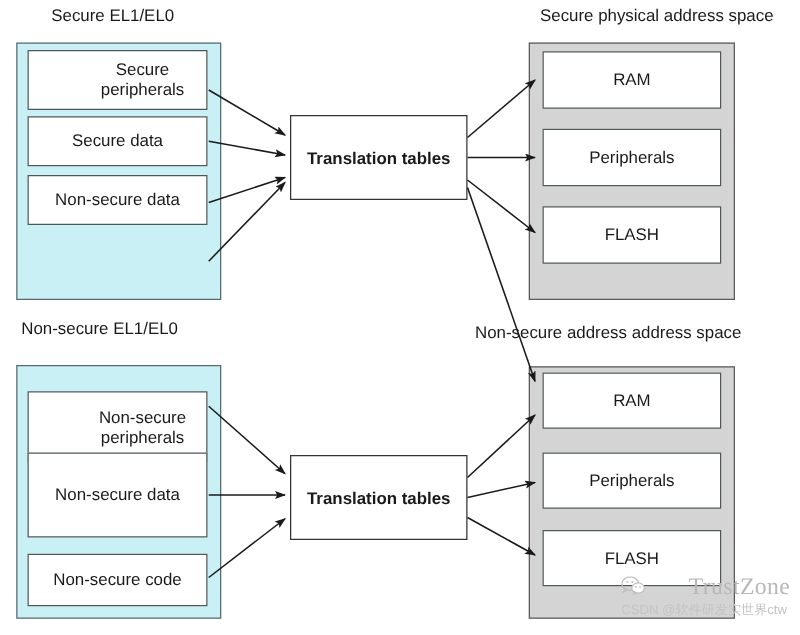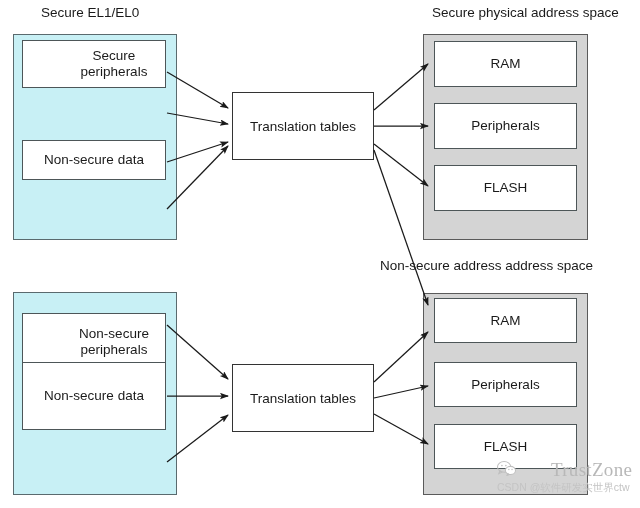--- a/index.html
+++ b/index.html
@@ -80,20 +80,21 @@
     background: #ffffff;
     border: 1.6px solid #333333;
     box-sizing: border-box;
     display: flex;
     align-items: center;
     justify-content: center;
     text-align: center;
     font-size: 13.5px;
     color: #1a1a1a;
     z-index: 4;
+    font-weight: bold;
   }
 
   
   #watermark {
     position: absolute;
     z-index: 8;
     pointer-events: none;
     user-select: none;
   }
   #wm-main {
@@ -157,36 +158,39 @@
     </g>
   </svg>
 
   <div class="section-title" style="left:41px; top:6px;">Secure EL1/EL0</div>
   <div class="section-title" style="left:400px; top:6px;margin-left:32px;">Secure physical address space</div>
 
   <div class="world-box" style="left:13px; top:34px; width:164px; height:206px;"></div>
 
   <div class="cell two-line" style="left:22px; top:40px; width:144px; height:48px;">Secure
 peripherals</div>
+  <div class="cell" style="left:22px; top:93px; width:144px; height:40px;">Secure data</div>
   <div class="cell" style="left:22px; top:140px; width:144px; height:40px;">Non-secure data</div>
 
   <div class="tt-box" style="left:232px; top:92px; width:142px; height:68px;">Translation tables</div>
 
   <div class="pas-box" style="left:423px; top:34px; width:165px; height:206px;"></div>
   <div class="cell" style="left:434px; top:41px; width:143px; height:46px;">RAM</div>
   <div class="cell" style="left:434px; top:103px; width:143px; height:46px;">Peripherals</div>
   <div class="cell" style="left:434px; top:165px; width:143px; height:46px;">FLASH</div>
 
+  <div class="section-title" style="left:17px; top:256px;">Non-secure EL1/EL0</div>
   <div class="section-title" style="left:380px; top:259px;">Non-secure address address space</div>
 
   <div class="world-box" style="left:13px; top:292px; width:164px; height:203px;"></div>
 
   <div class="cell two-line" style="left:22px; top:313px; width:144px; height:57px;">Non-secure
 peripherals</div>
   <div class="cell" style="left:22px; top:362px; width:144px; height:68px;">Non-secure data</div>
+  <div class="cell" style="left:22px; top:443px; width:144px; height:42px;">Non-secure code</div>
 
   <div class="tt-box" style="left:232px; top:364px; width:142px; height:68px;">Translation tables</div>
 
   <div class="pas-box" style="left:423px; top:293px; width:165px; height:202px;"></div>
   <div class="cell" style="left:434px; top:298px; width:143px; height:45px;">RAM</div>
   <div class="cell" style="left:434px; top:362px; width:143px; height:45px;">Peripherals</div>
   <div class="cell" style="left:434px; top:424px; width:143px; height:45px;">FLASH</div>
 
   <div id="watermark" style="left:497px; top:459px;">
     <svg id="wm-chat-icon" viewBox="0 0 24 19">

